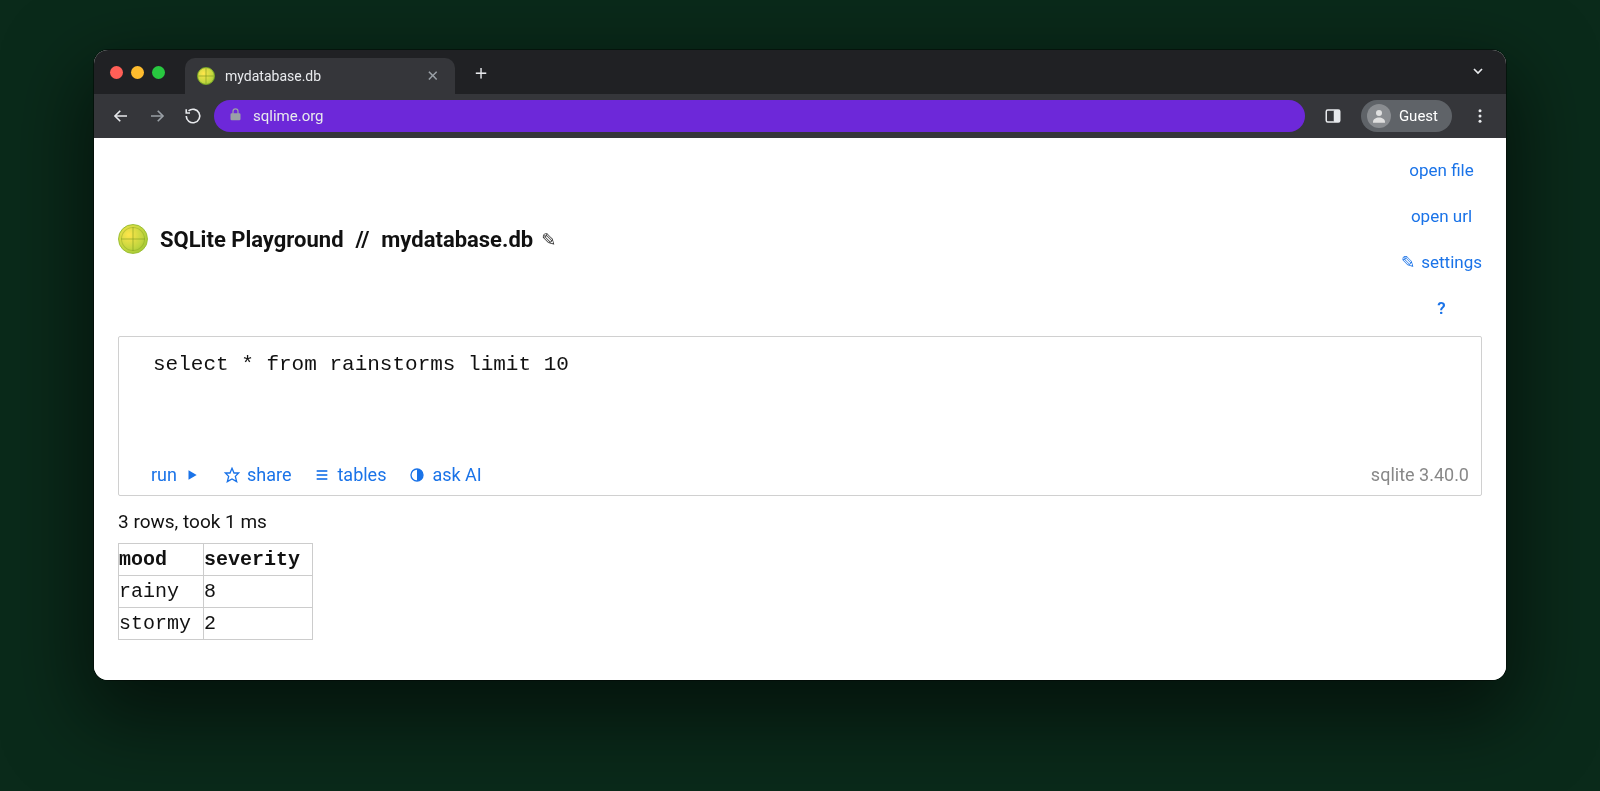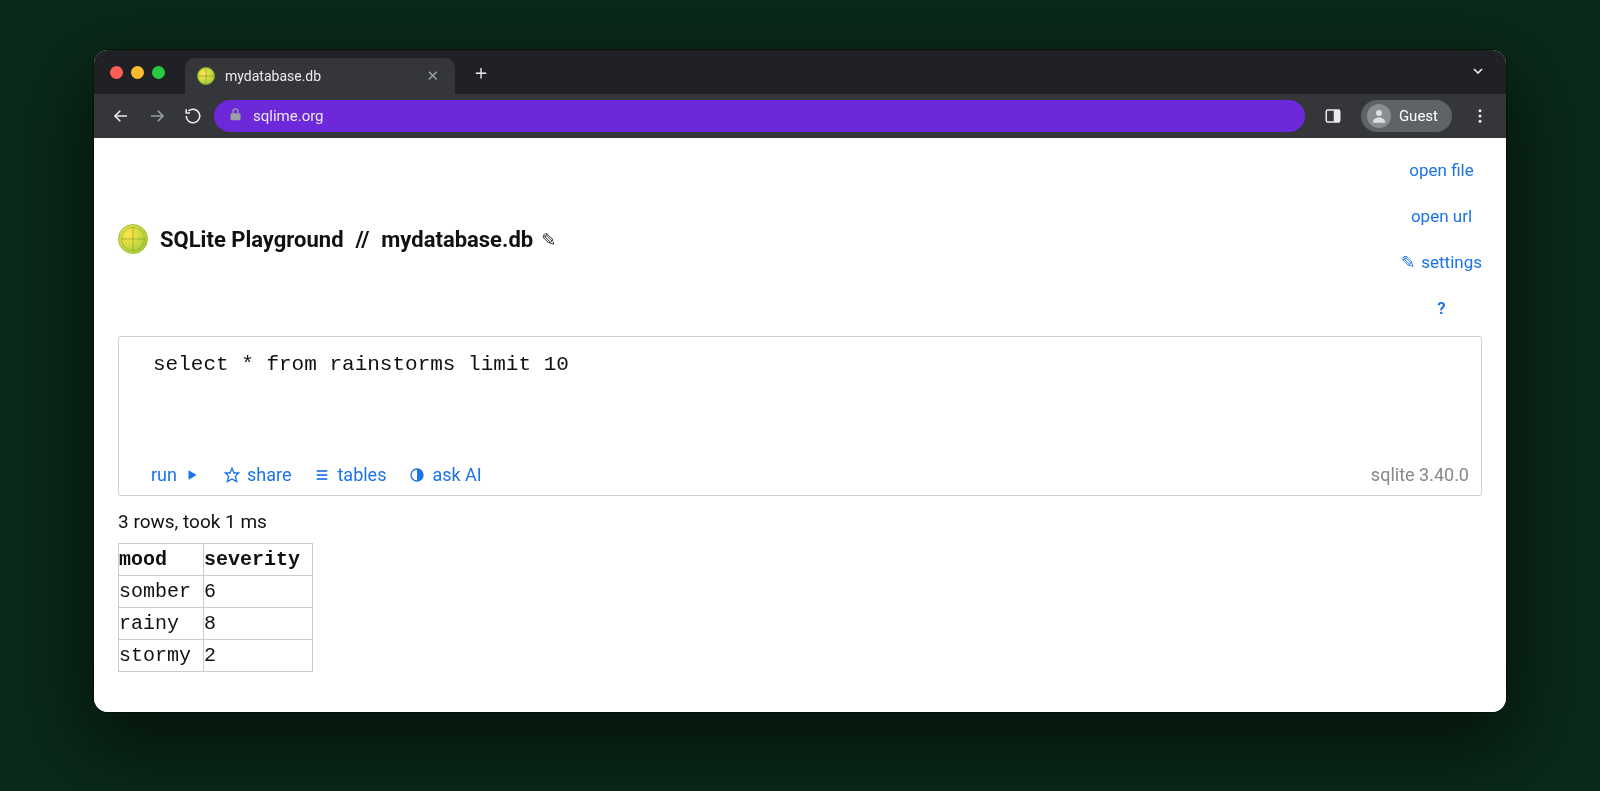--- a/index.html
+++ b/index.html
@@ -296,24 +296,20 @@
 
     <table class="result">
       <thead>
           <tr>
             <th>mood</th>
             <th>severity</th>
           </tr>
         </thead>
       <tbody>
           <tr>
-            <td>somber</td>
-            <td>6</td>
-          </tr>
-          <tr>
             <td>rainy</td>
             <td>8</td>
           </tr>
           <tr>
             <td>stormy</td>
             <td>2</td>
           </tr>
         </tbody>
     </table>
 

